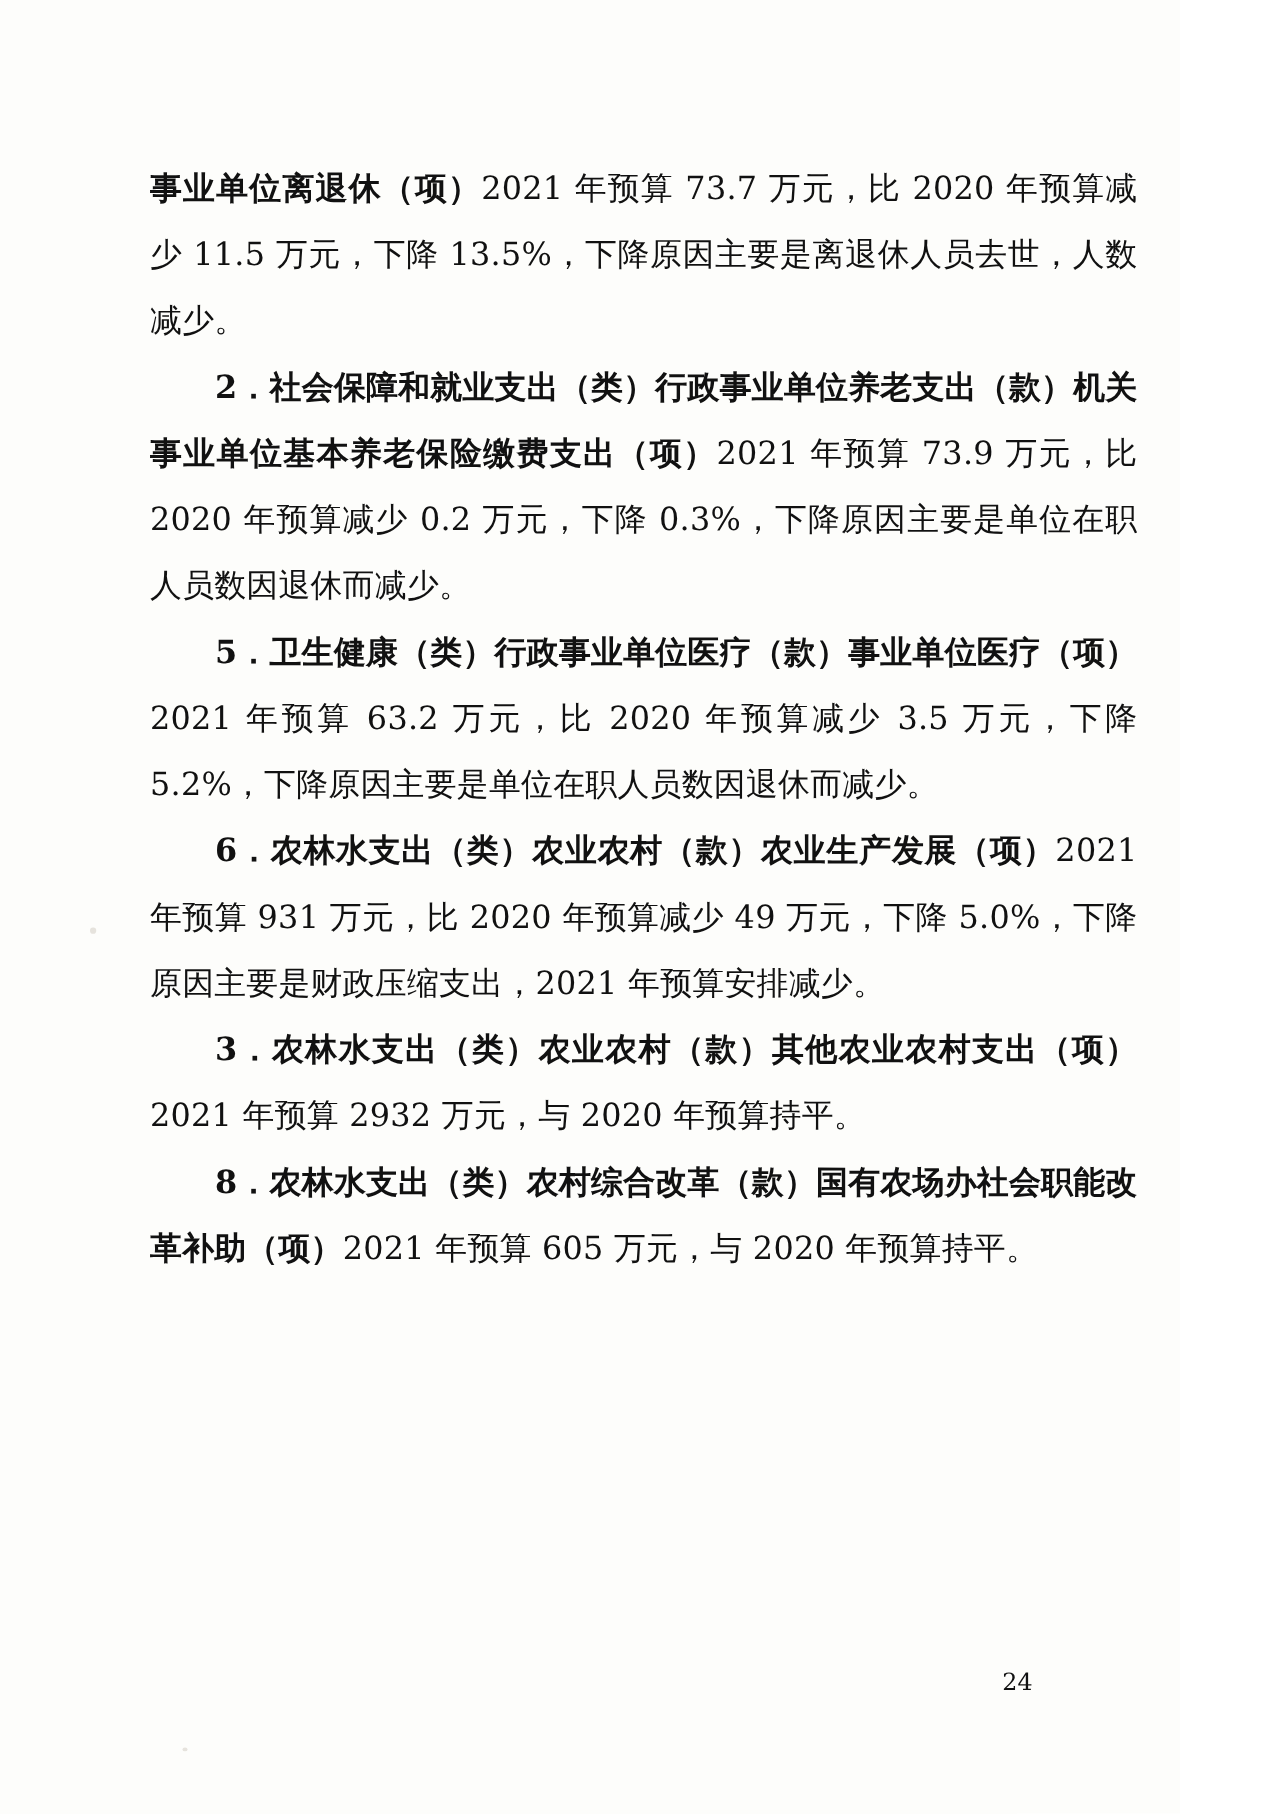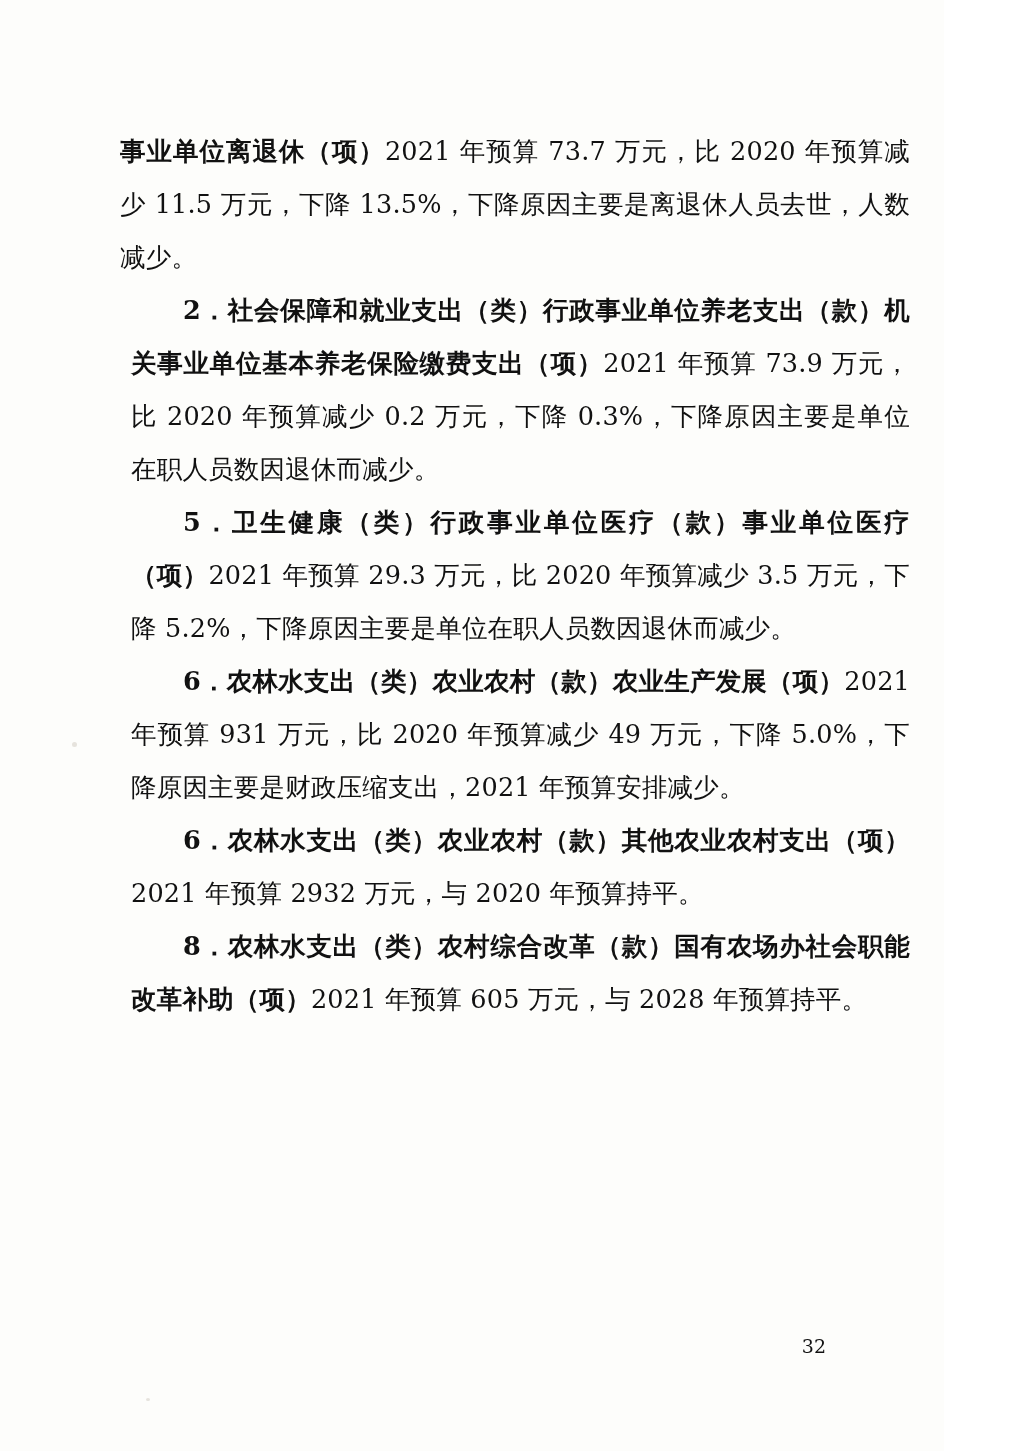--- a/index.html
+++ b/index.html
@@ -26,21 +26,20 @@
     font-size: 25.5px;
     line-height: 53px;
     letter-spacing: 0.2px;
     text-align: justify;
     text-justify: inter-ideograph;
     margin: 0 0 0 0;
     white-space: normal;
   }
   .para + .para {
     margin-top: 0px;
-    margin-left: 11px;
   }
   .indent {
     text-indent: 52px;
   }
   .bold {
     font-weight: bold;
   }
   .pagenum {
     position: absolute;
     right: 118px;
@@ -61,21 +60,21 @@
 
 <div class="page">
 
   <div class="speck" style="left:72px; top:742px; width:5px; height:5px;"></div>
   <div class="speck" style="left:960px; top:640px; width:4px; height:4px;"></div>
   <div class="speck" style="left:146px; top:1398px; width:4px; height:3px;"></div>
 
   <div class="content" id="body-container">
       <div class="para"><span class="bold">事业单位离退休（项）</span><span class="">2021 年预算 73.7 万元，比 2020 年预算减少 11.5 万元，下降 13.5%，下降原因主要是离退休人员去世，人数减少。</span></div>
       <div class="para indent"><span class="bold">2．社会保障和就业支出（类）行政事业单位养老支出（款）机关事业单位基本养老保险缴费支出（项）</span><span class="">2021 年预算 73.9 万元，比 2020 年预算减少 0.2 万元，下降 0.3%，下降原因主要是单位在职人员数因退休而减少。</span></div>
-      <div class="para indent"><span class="bold">5．卫生健康（类）行政事业单位医疗（款）事业单位医疗（项）</span><span class="">2021 年预算 29.3 万元，比 2020 年预算减少 3.5 万元，下降 5.2%，下降原因主要是单位在职人员数因退休而减少。</span></div>
+      <div class="para indent"><span class="bold">5．卫生健康（类）行政事业单位医疗（款）事业单位医疗（项）</span><span class="">2021 年预算 63.2 万元，比 2020 年预算减少 3.5 万元，下降 5.2%，下降原因主要是单位在职人员数因退休而减少。</span></div>
       <div class="para indent"><span class="bold">6．农林水支出（类）农业农村（款）农业生产发展（项）</span><span class="">2021 年预算 931 万元，比 2020 年预算减少 49 万元，下降 5.0%，下降原因主要是财政压缩支出，2021 年预算安排减少。</span></div>
-      <div class="para indent"><span class="bold">6．农林水支出（类）农业农村（款）其他农业农村支出（项）</span><span class="">2021 年预算 2932 万元，与 2020 年预算持平。</span></div>
-      <div class="para indent"><span class="bold">8．农林水支出（类）农村综合改革（款）国有农场办社会职能改革补助（项）</span><span class="">2021 年预算 605 万元，与 2028 年预算持平。</span></div>
+      <div class="para indent"><span class="bold">3．农林水支出（类）农业农村（款）其他农业农村支出（项）</span><span class="">2021 年预算 2932 万元，与 2020 年预算持平。</span></div>
+      <div class="para indent"><span class="bold">8．农林水支出（类）农村综合改革（款）国有农场办社会职能改革补助（项）</span><span class="">2021 年预算 605 万元，与 2020 年预算持平。</span></div>
     </div>
 
-  <div class="pagenum">32</div>
+  <div class="pagenum">24</div>
 
 </div>
 
 </body></html>

